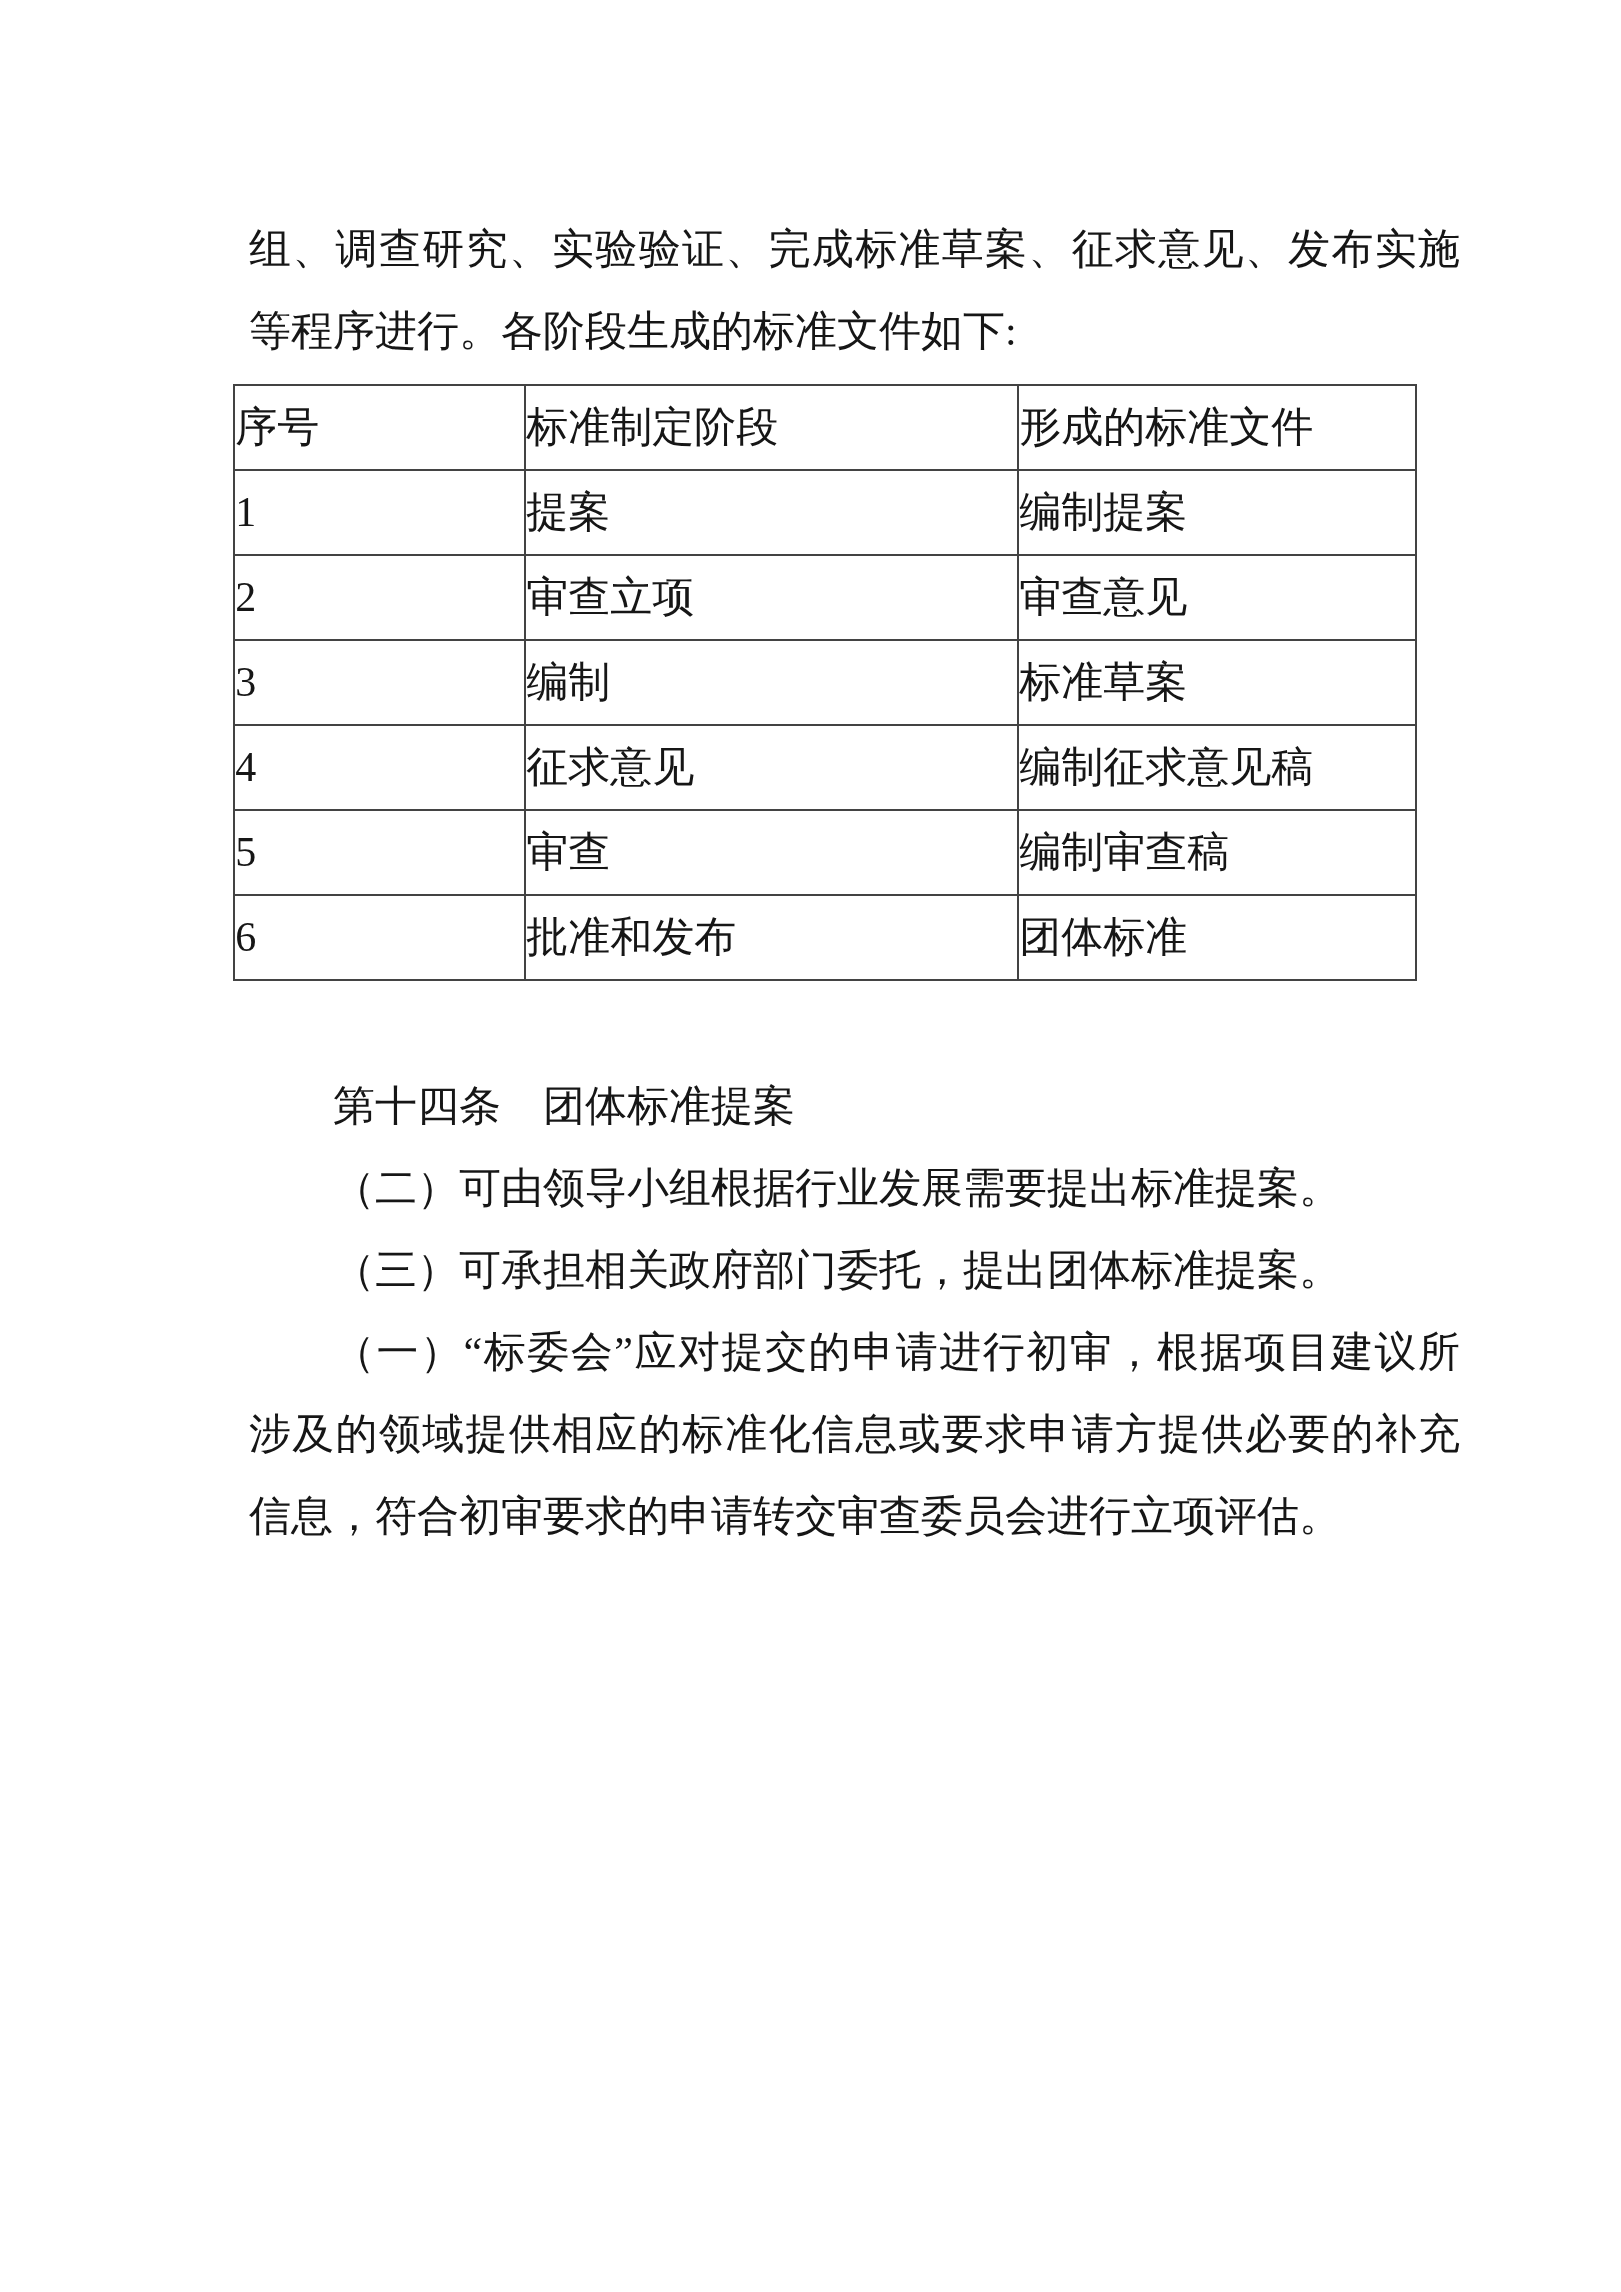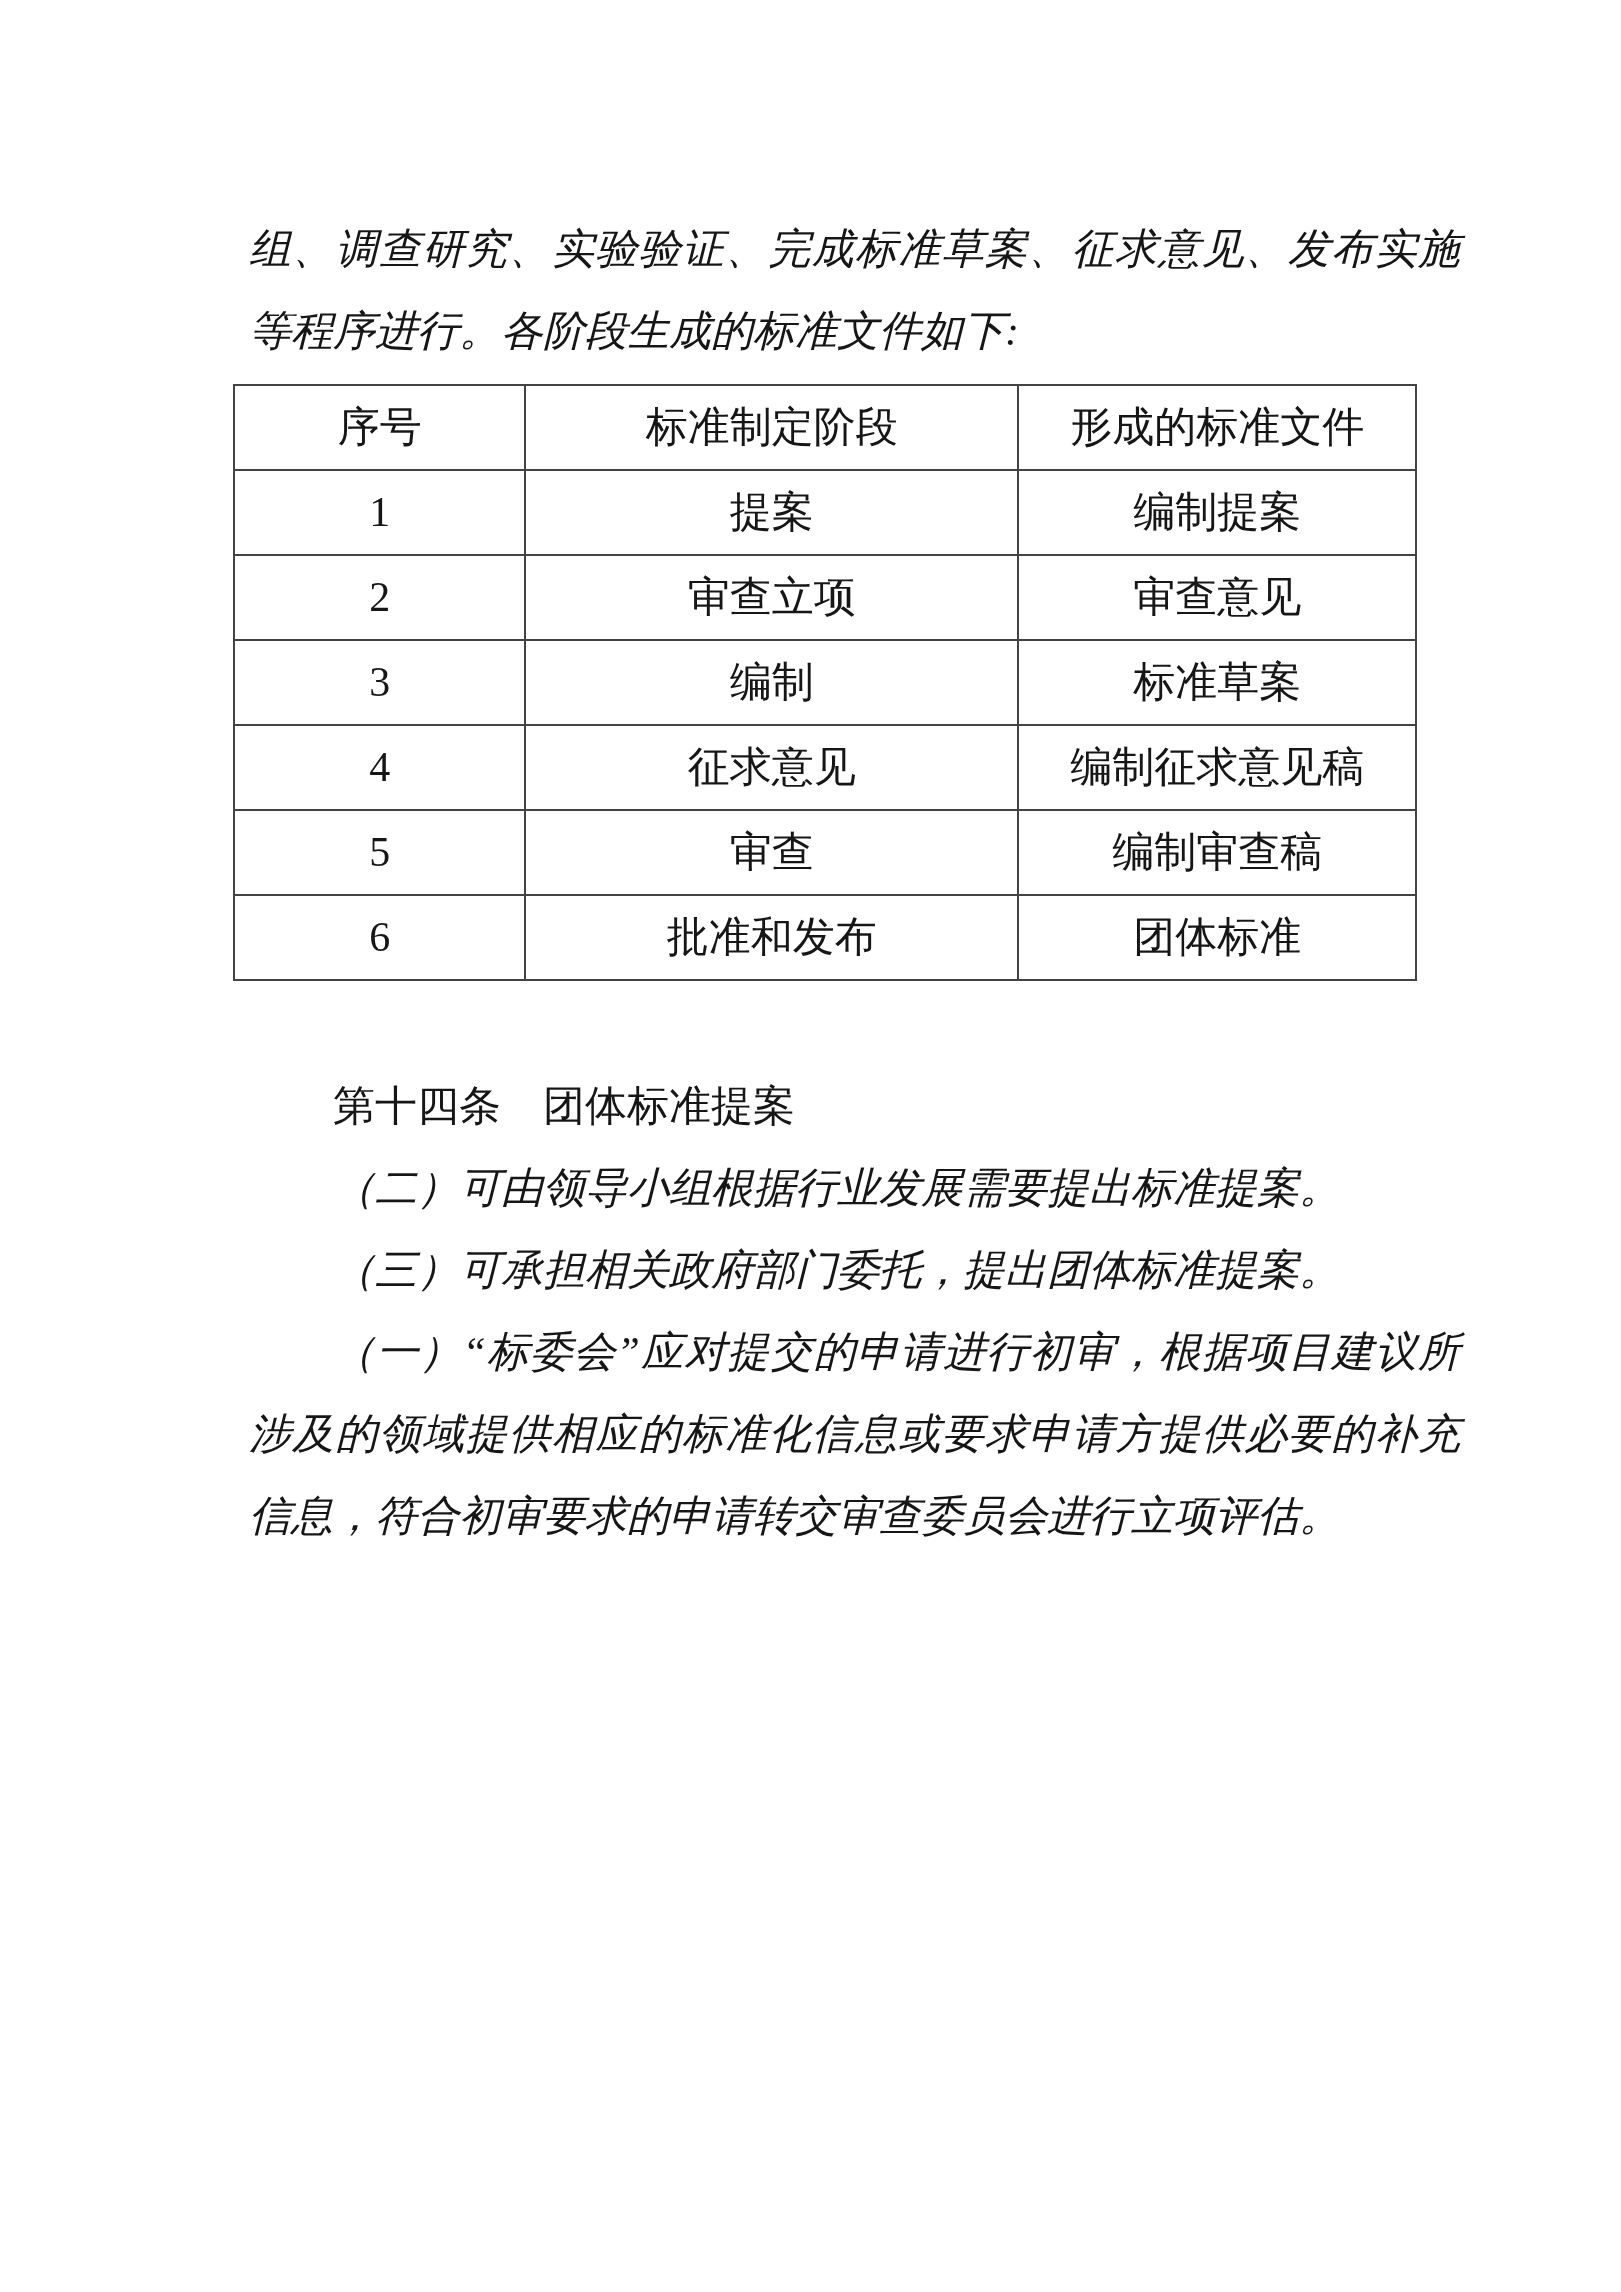--- a/index.html
+++ b/index.html
@@ -21,42 +21,41 @@
     top: 208px;
     width: 1211px;
     font-size: 42px;
     line-height: 82px;
     text-align: justify;
     letter-spacing: 0;
   }
   .para {
     margin: 0;
     text-indent: 84px;
-    font-style: italic;
   }
   .para.intro {
     text-indent: 0;
   }
   .heading {
     margin: 0;
     text-indent: 84px;
     text-align: left;
   }
   table.std-table {
     border-collapse: collapse;
     table-layout: fixed;
     width: 1182px;
     margin: 11.8px 0 84px -15.7px;
     text-align: center;
   }
   .std-table td, .std-table th {
     border: 2px solid #434343;
     height: 83px;
     padding: 0;
-    text-align: center;
+    text-align: left;
     vertical-align: middle;
     font-weight: normal;
     font-size: 42px;
     line-height: 1.1;
   }
   .std-table thead th {
     border-bottom-width: 2.9px;
   }
   .num-cell {
     font-family: "Liberation Serif", "DejaVu Serif", serif;

